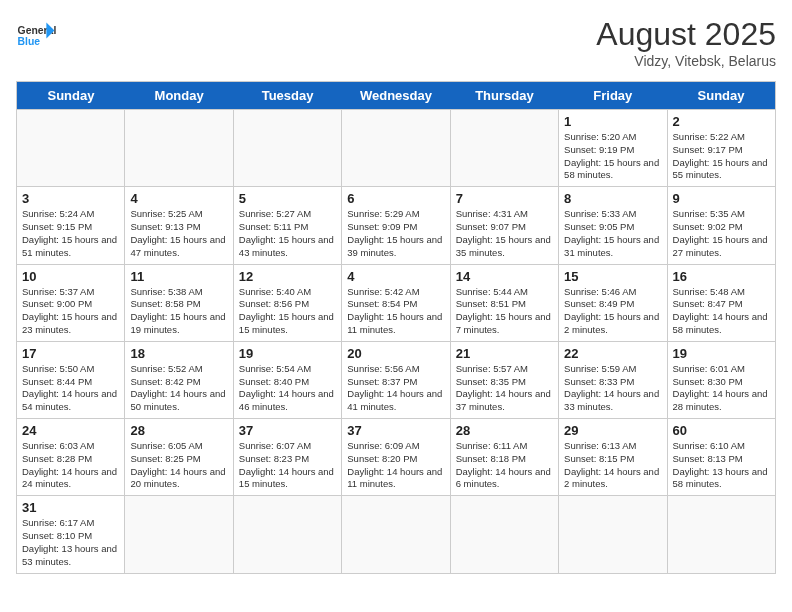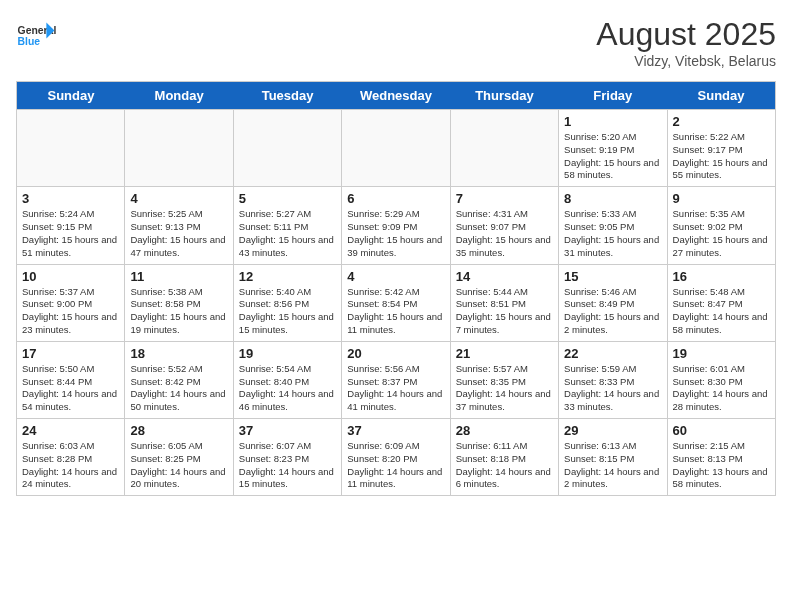--- a/index.html
+++ b/index.html
@@ -292,19 +292,33 @@
 Daylight: 14 hours and 6 minutes.</div>
         </td>
         <td>
           <span class="date-num">29</span>
           <div class="day-info">Sunrise: 6:13 AM
 Sunset: 8:15 PM
 Daylight: 14 hours and 2 minutes.</div>
         </td>
         <td>
           <span class="date-num">60</span>
-          <div class="day-info">Sunrise: 2:15 AM
+          <div class="day-info">Sunrise: 6:10 AM
 Sunset: 8:13 PM
 Daylight: 13 hours and 58 minutes.</div>
         </td>
+      </tr>
+      <tr class="last-row">
+        <td>
+          <span class="date-num">31</span>
+          <div class="day-info">Sunrise: 6:17 AM
+Sunset: 8:10 PM
+Daylight: 13 hours and 53 minutes.</div>
+        </td>
+        <td class="empty"></td>
+        <td class="empty"></td>
+        <td class="empty"></td>
+        <td class="empty"></td>
+        <td class="empty"></td>
+        <td class="empty"></td>
       </tr>
     </tbody>
 </table>
 
 </body></html>

